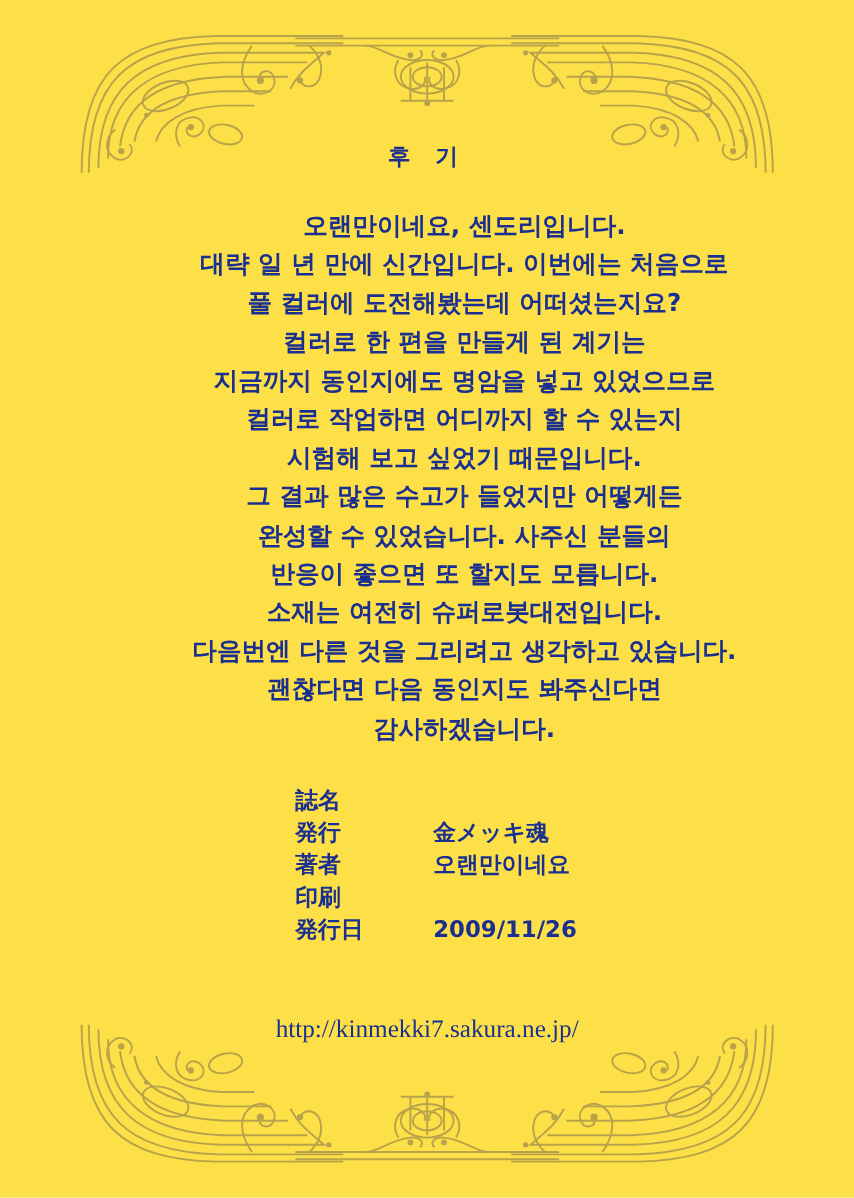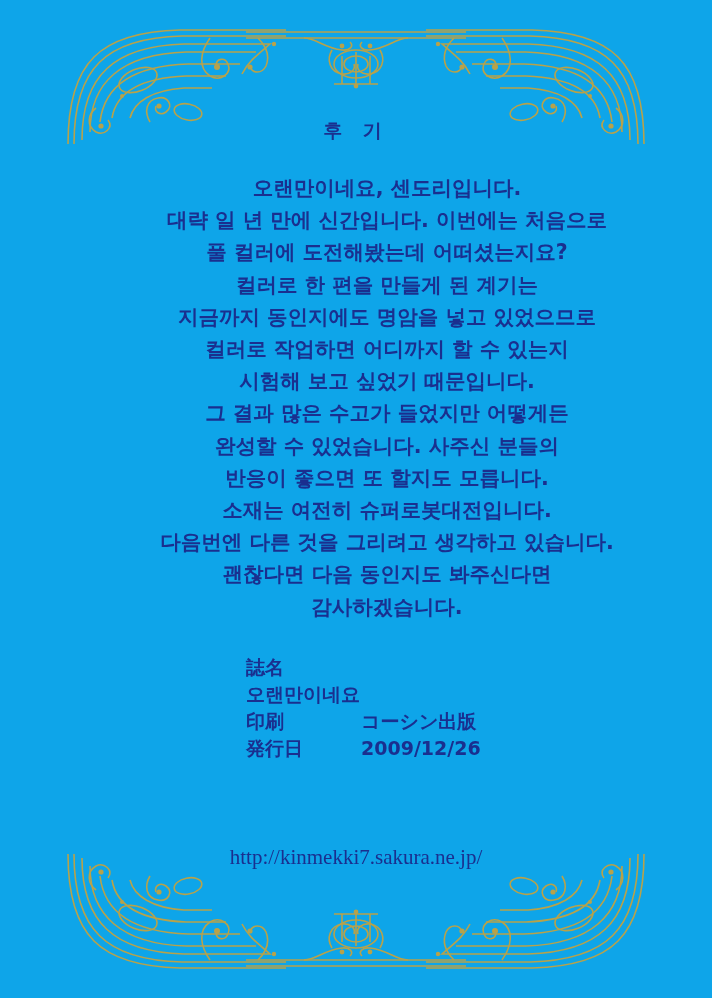--- a/index.html
+++ b/index.html
@@ -10,21 +10,21 @@
     width: 712px;
     height: 998px;
     background: #fdf6dd;
     font-family: "Liberation Sans", sans-serif;
     overflow: hidden;
     position: relative;
   }
   .page {
     position: absolute;
     inset: 0;
-    background: #0ea5e9;
+    background: #fde047;
   }
 
   
   .ornament {
     position: absolute;
     width: 230px;
     height: 130px;
     pointer-events: none;
   }
   .orn-tl { left: 60px;  top: 22px; }
@@ -274,27 +274,31 @@
 소재는 여전히 슈퍼로봇대전입니다.
 다음번엔 다른 것을 그리려고 생각하고 있습니다.
 괜찮다면 다음 동인지도 봐주신다면
 감사하겠습니다.</div>
 
   <div class="colophon">
     <div class="colophon-row">
       <div class="colophon-key">誌名</div>
     </div>
     <div class="colophon-row">
+      <div class="colophon-key">発行</div>
+      <div class="colophon-val">金メッキ魂</div>
+    </div>
+    <div class="colophon-row">
+      <div class="colophon-key">著者</div>
       <div class="colophon-val">오랜만이네요</div>
     </div>
     <div class="colophon-row">
       <div class="colophon-key">印刷</div>
-      <div class="colophon-val">コーシン出版</div>
     </div>
     <div class="colophon-row">
       <div class="colophon-key">発行日</div>
-      <div class="colophon-val">2009/12/26</div>
+      <div class="colophon-val">2009/11/26</div>
     </div>
   </div>
 
   <div class="site-url">http://kinmekki7.sakura.ne.jp/</div>
 
 </div>
 
 </body></html>

